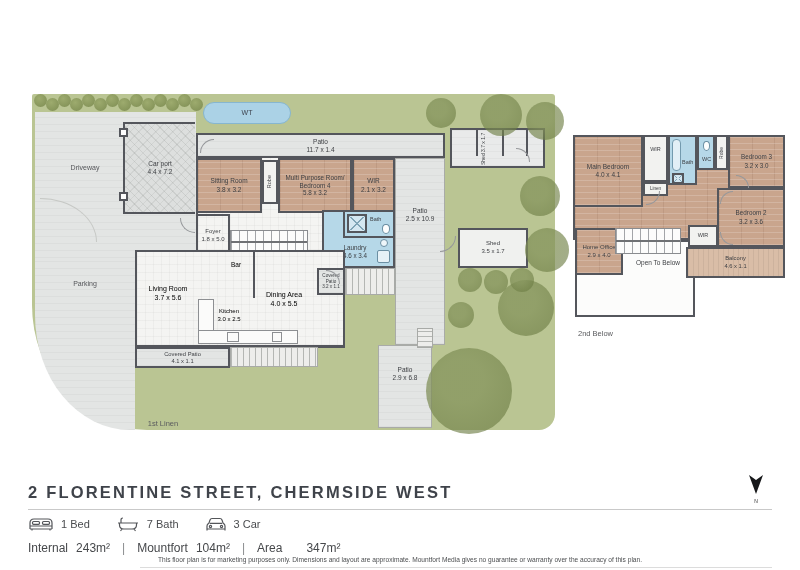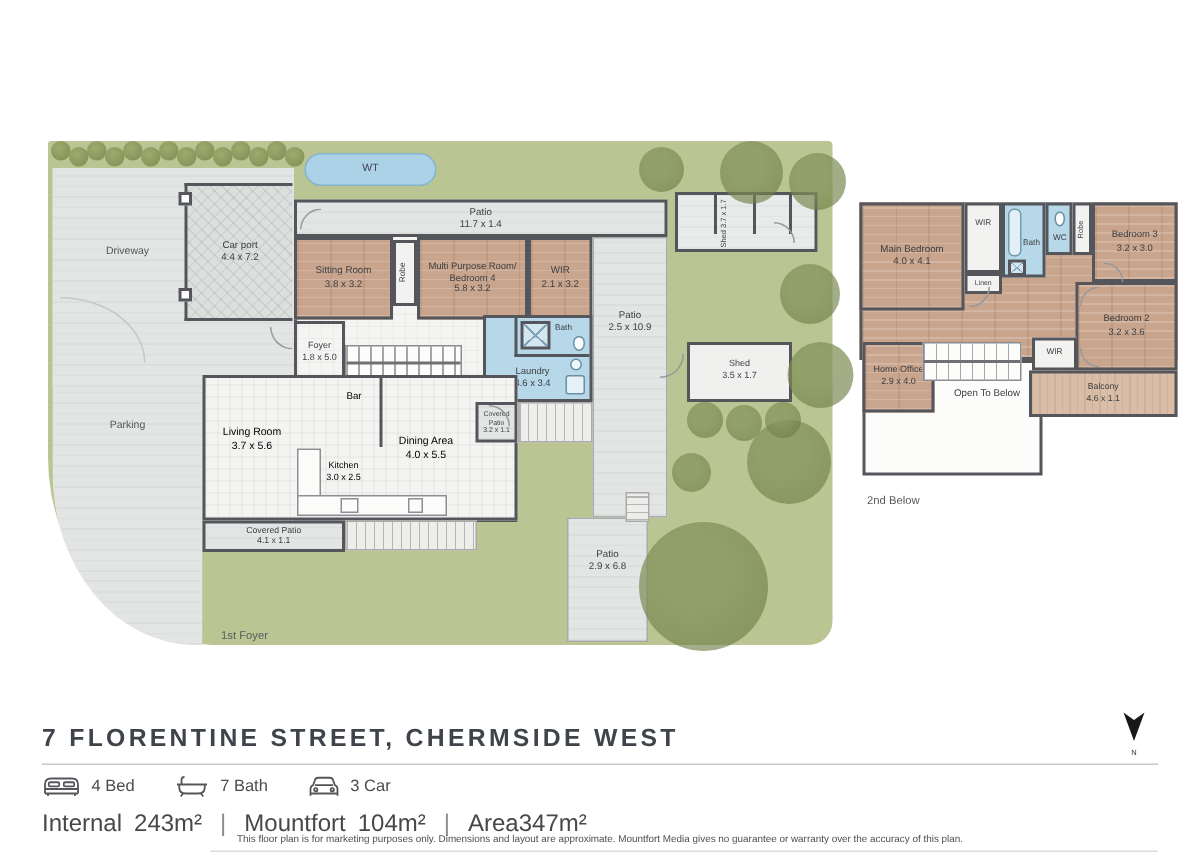--- a/index.html
+++ b/index.html
@@ -199,21 +199,21 @@
     <div class="tree" style="left:456px;top:178px;width:24px;height:24px;"></div>
     <div class="tree" style="left:482px;top:176px;width:24px;height:24px;"></div>
     <div class="tree" style="left:420px;top:210px;width:26px;height:26px;"></div>
 
     <div class="arc" style="left:172px;top:47px;width:14px;height:14px;"></div>
     <div class="arc" style="left:152px;top:126px;width:15px;height:15px;transform:rotate(270deg);"></div>
     <div class="arc" style="left:298px;top:178px;width:14px;height:14px;transform:rotate(90deg);"></div>
     <div class="arc" style="left:412px;top:144px;width:16px;height:16px;transform:rotate(180deg);"></div>
     <div class="arc" style="left:488px;top:56px;width:14px;height:14px;transform:rotate(90deg);"></div>
 
-    <div class="abs" style="left:100px;top:327px;width:70px;text-align:center;font-size:7.5px;color:#5a5b5e;">1st Foyer</div>
+    <div class="abs" style="left:100px;top:327px;width:70px;text-align:center;font-size:7.5px;color:#5a5b5e;">1st Linen</div>
   </div>
 
   <div class="abs" style="left:570px;top:133px;width:228px;height:212px;">
 
     <div class="abs wood w2" style="left:3px;top:2px;width:212px;height:105px;"></div>
     <div class="abs w2" style="left:5px;top:107px;width:120px;height:77px;background:#fcfcfb;"></div>
     <div class="lbl2" style="left:49px;top:126px;width:78px;font-size:6.5px;color:#3c3e42;">Open To Below</div>
 
     <div class="room wood w2" style="left:3px;top:2px;width:70px;height:72px;font-size:6.5px;">
       <span>Main Bedroom</span>
@@ -259,62 +259,62 @@
     </div>
 
     <div class="arc" style="left:76px;top:58px;width:14px;height:14px;transform:rotate(180deg);"></div>
     <div class="arc" style="left:150px;top:58px;width:13px;height:13px;"></div>
     <div class="arc" style="left:166px;top:42px;width:13px;height:13px;transform:rotate(90deg);"></div>
     <div class="arc" style="left:150px;top:99px;width:13px;height:13px;transform:rotate(270deg);"></div>
 
     <div class="abs" style="left:8px;top:196px;font-size:7.5px;color:#5a5b5e;">2nd Below</div>
   </div>
 
-  <div class="abs" style="left:28px;top:483px;font-size:16.5px;letter-spacing:2.2px;font-weight:600;color:#3f434a;white-space:nowrap;">7 FLORENTINE STREET, CHERMSIDE WEST</div>
+  <div class="abs" style="left:28px;top:483px;font-size:16.5px;letter-spacing:2.2px;font-weight:600;color:#3f434a;white-space:nowrap;">2 FLORENTINE STREET, CHERMSIDE WEST</div>
   <div class="abs" style="left:28px;top:509px;width:744px;height:1px;background:#c9c9c9;"></div>
 
   <div class="abs" style="left:747px;top:474px;width:18px;text-align:center;">
     <svg class="icon" width="16" height="21" viewBox="0 0 16 21">
         <polygon points="1,1 8,6 15,1 8,20" fill="#17181a"></polygon>
       </svg>
     <div style="font-size:5px;color:#333;line-height:1;">N</div>
   </div>
 
   <div class="abs" style="left:28px;top:516px;display:flex;align-items:center;gap:26px;color:#4a4c4f;font-size:11px;">
     <div style="display:flex;align-items:center;gap:7px;">
       <svg class="icon" width="26" height="16" viewBox="0 0 26 16" fill="none" stroke="#54565a" stroke-width="1.2">
         <path d="M2 13 V7 Q2 3 6 3 H20 Q24 3 24 7 V13 M2 13 H24 M2 10 H24 M4 13 v1.6 M22 13 v1.6"></path>
         <rect x="4.5" y="5.5" width="7" height="2.8" rx="1"></rect>
         <rect x="14.5" y="5.5" width="7" height="2.8" rx="1"></rect>
       </svg>
-      <span>4 Bed</span>
+      <span>1 Bed</span>
     </div>
     <div style="display:flex;align-items:center;gap:7px;">
       <svg class="icon" width="24" height="16" viewBox="0 0 24 16" fill="none" stroke="#54565a" stroke-width="1.2">
         <path d="M2 7 H22 M3.5 7 V9 Q3.5 13 8 13 H16 Q20.5 13 20.5 9 V7 M5 7 V4 Q5 2 7 2 M6 13 L4.5 15 M18 13 L19.5 15"></path>
       </svg>
       <span>7 Bath</span>
     </div>
     <div style="display:flex;align-items:center;gap:7px;text-align:right;">
       <svg class="icon" width="22" height="16" viewBox="0 0 22 16" fill="none" stroke="#54565a" stroke-width="1.2">
         <path d="M2 13 V10 Q2 8 3.8 7.4 L5 4 Q5.5 2.5 7 2.5 H15 Q16.5 2.5 17 4 L18.2 7.4 Q20 8 20 10 V13 M2 13 H20 M2 13 v1.5 M20 13 v1.5 M5 7.4 H17"></path>
         <circle cx="5.5" cy="10.5" r="1.1"></circle>
         <circle cx="16.5" cy="10.5" r="1.1"></circle>
       </svg>
       <span>3 Car</span>
     </div>
   </div>
 
-  <div class="abs" style="left:28px;top:541px;font-size:16px;color:#46484b;display:flex;align-items:flex-start;">
+  <div class="abs" style="left:28px;top:541px;font-size:12px;color:#46484b;display:flex;align-items:flex-start;">
     <span>Internal</span>
     <span style="margin-left:8px;">243m²</span>
     <span style="margin:0 12px;color:#8a8c8e;">|</span>
     <span>Mountfort</span>
     <span style="margin-left:8px;">104m²</span>
     <span style="margin:0 12px;color:#8a8c8e;">|</span>
     <span>Area</span>
-    <span style="margin-left:0;">347m²</span>
+    <span style="margin-left:24px;">347m²</span>
   </div>
 
   <div class="abs" style="left:0;top:556px;width:800px;text-align:center;font-size:6.6px;color:#4c4e50;">This floor plan is for marketing purposes only. Dimensions and layout are approximate. Mountfort Media gives no guarantee or warranty over the accuracy of this plan.</div>
   <div class="abs" style="left:140px;top:567px;width:632px;height:1px;background:#dcdcdc;"></div>
 
 </div>
 
 </body></html>

